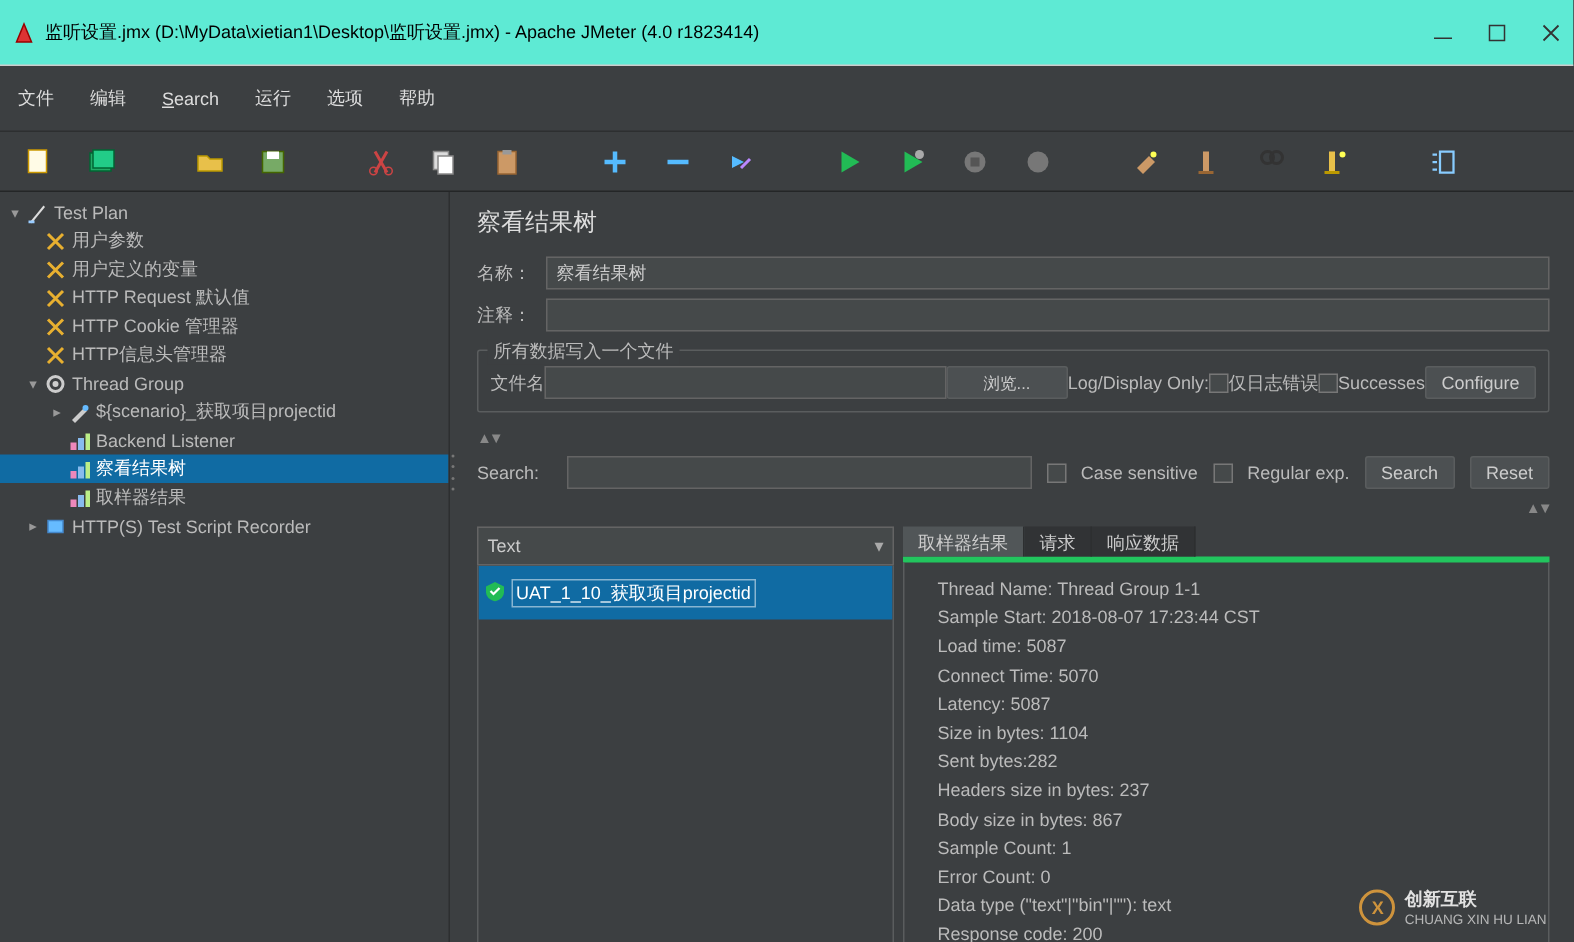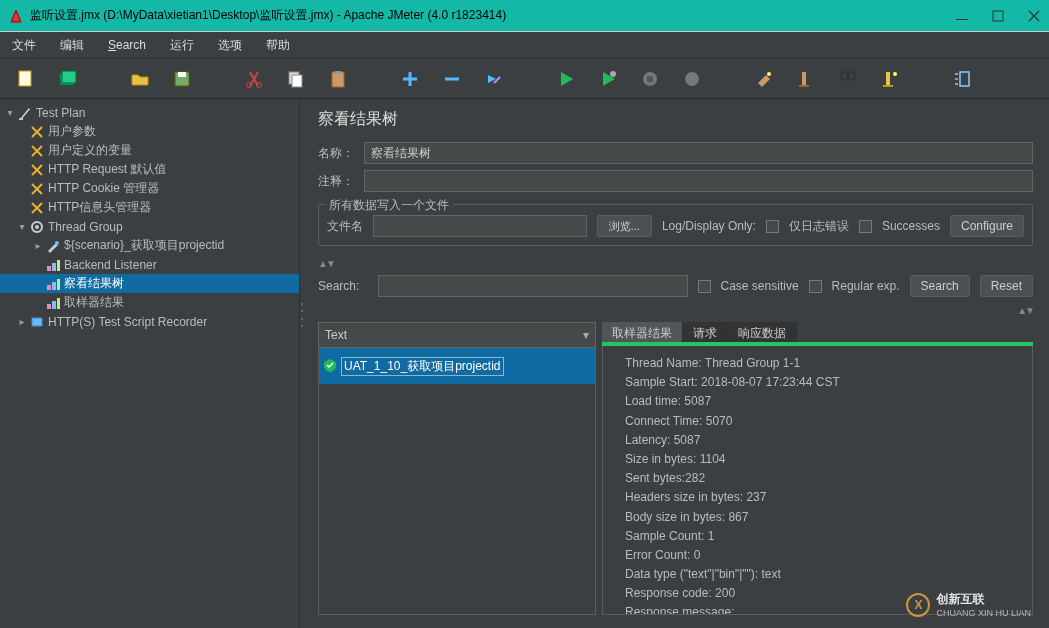--- a/index.html
+++ b/index.html
@@ -1,24 +1,24 @@
 <!DOCTYPE html>
 <html><head>
 <meta charset="utf-8">
 <style>
 * { margin:0; padding:0; box-sizing:border-box; font-family:"Microsoft YaHei",Arial,sans-serif; font-size:12px; }
 body { background:#3c3f41; color:#bbb; width:1049px; height:628px; overflow:hidden; position:relative; }
 
-.titlebar { height:32px; background:#14b8a6; color:#000; display:flex; align-items:center; padding:0 8px; border-bottom:1px solid #ccc; }
+.titlebar { height:44px; background:#5eead4; color:#000; display:flex; align-items:center; padding:0 8px; border-bottom:1px solid #ccc; }
 .titlebar .icon { width:16px; height:16px; margin-right:6px; }
 .titlebar .title { flex:1; font-size:12px; white-space:nowrap; overflow:hidden; }
 .titlebar .winbtns { display:flex; gap:22px; }
 .titlebar .winbtn { width:14px; height:14px; display:flex; align-items:center; justify-content:center; cursor:pointer; color:#333; }
 
-.menubar { height:27px; background:#3c3f41; border-bottom:1px solid #2d2f30; display:flex; align-items:center; padding:0 6px; gap:12px; }
+.menubar { height:44px; background:#3c3f41; border-bottom:1px solid #2d2f30; display:flex; align-items:center; padding:0 6px; gap:12px; }
 .menubar .menuitem { color:#ddd; cursor:pointer; padding:2px 6px; }
 .menubar .menuitem u { text-decoration:underline; }
 
 .toolbar { height:40px; background:#3c3f41; border-bottom:1px solid #242627; display:flex; align-items:center; padding:0 10px; gap:10px; }
 .tb-btn { width:32px; height:32px; border-radius:4px; display:flex; align-items:center; justify-content:center; cursor:pointer; }
 .tb-sep { width:20px; }
 
 .main { display:flex; height:calc(100% - 96px); }
 
 .tree { width:300px; background:#3c3f41; border-right:1px solid #2d2f30; padding:4px 0; overflow:auto; }
@@ -31,24 +31,24 @@
 
 .editor { flex:1; background:#3c3f41; padding:10px 16px 16px 18px; overflow:hidden; display:flex; flex-direction:column; }
 .editor h2 { font-size:16px; color:#ddd; font-weight:normal; margin-bottom:12px; }
 
 .form-row { display:flex; align-items:center; margin-bottom:6px; gap:6px; }
 .form-row .lbl { width:40px; color:#bbb; }
 .form-row input[type=text] { flex:1; height:22px; background:#45494a; border:1px solid #646464; color:#ccc; padding:0 6px; }
 
 .fieldset { border:1px solid #5a5d5e; border-radius:2px; margin:6px 0 10px 0; padding:10px 8px 8px 8px; position:relative; }
 .fieldset .legend { position:absolute; top:-8px; left:6px; background:#3c3f41; padding:0 4px; color:#bbb; }
-.fieldset-row { display:flex; align-items:center; gap:10px; }
+.fieldset-row { display:flex; align-items:center; }
 
 .btn { height:22px; padding:0 10px; background:#4c5052; border:1px solid #5a5d5e; color:#ccc; cursor:pointer; display:inline-flex; align-items:center; border-radius:2px; }
-.btn.small { font-size:11px; padding:0 11px; }
+.btn.small { font-size:11px; padding:0 24px; }
 
 .cb { width:13px; height:13px; border:1px solid #777; background:#45494a; display:inline-block; }
 
 .tri { color:#888; font-size:10px; letter-spacing:-2px; margin:2px 0 6px 0; }
 
 .search-row { display:flex; align-items:center; gap:10px; margin-bottom:6px;justify-content:flex-end; }
 .search-row .lbl { width:50px; }
 .search-row input { flex:1; height:22px; background:#45494a; border:1px solid #646464; color:#ccc; min-width:0; }
 
 .lower { display:flex; flex:1; min-height:0; gap:6px; }

